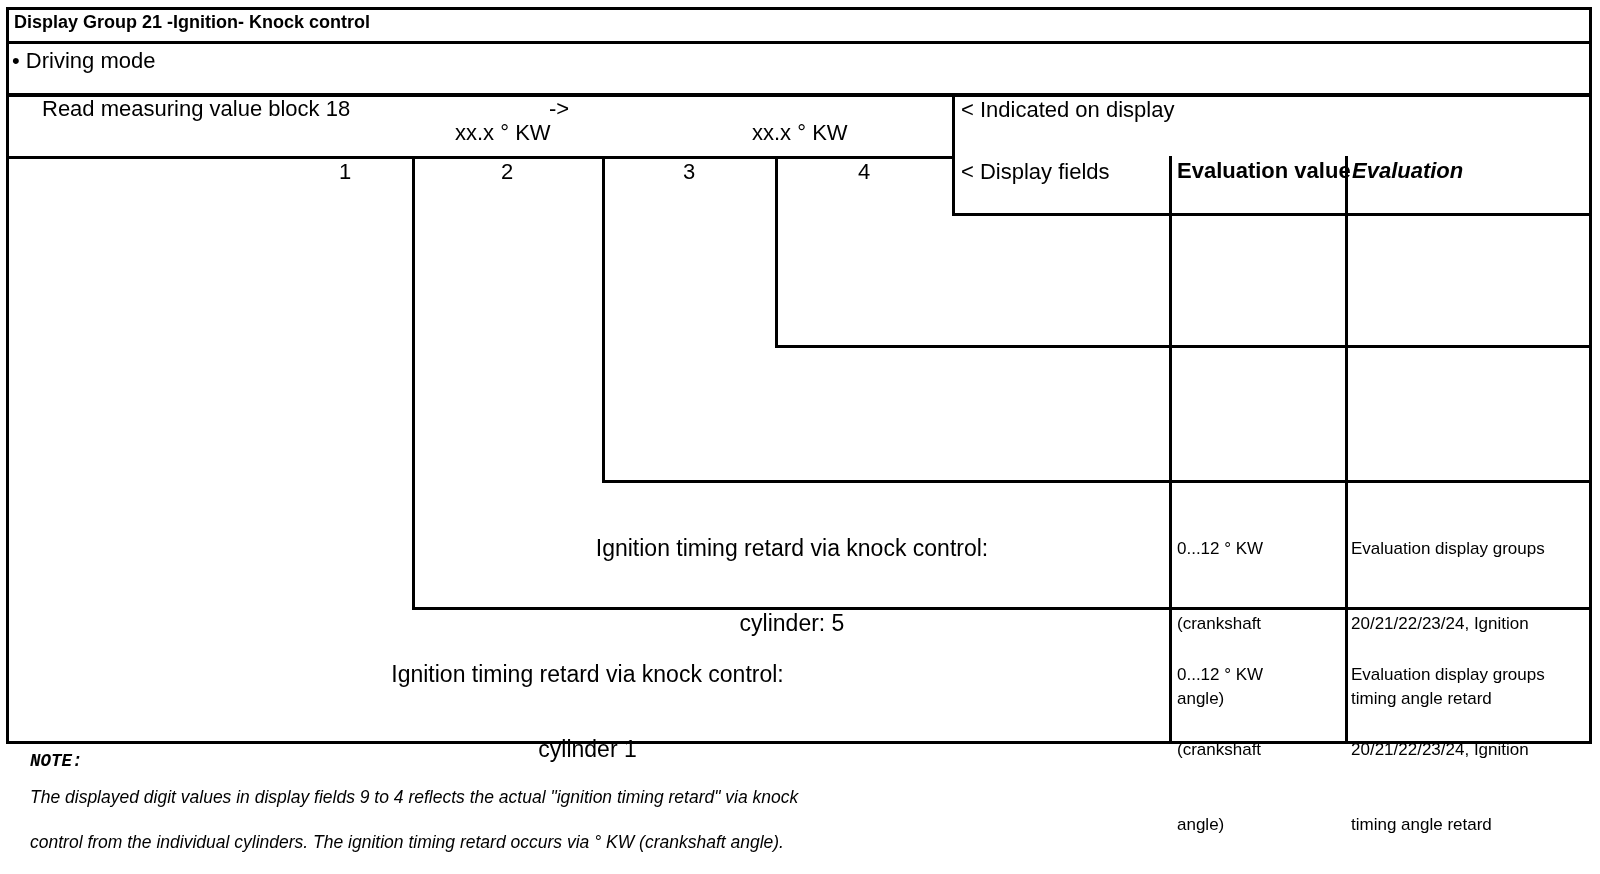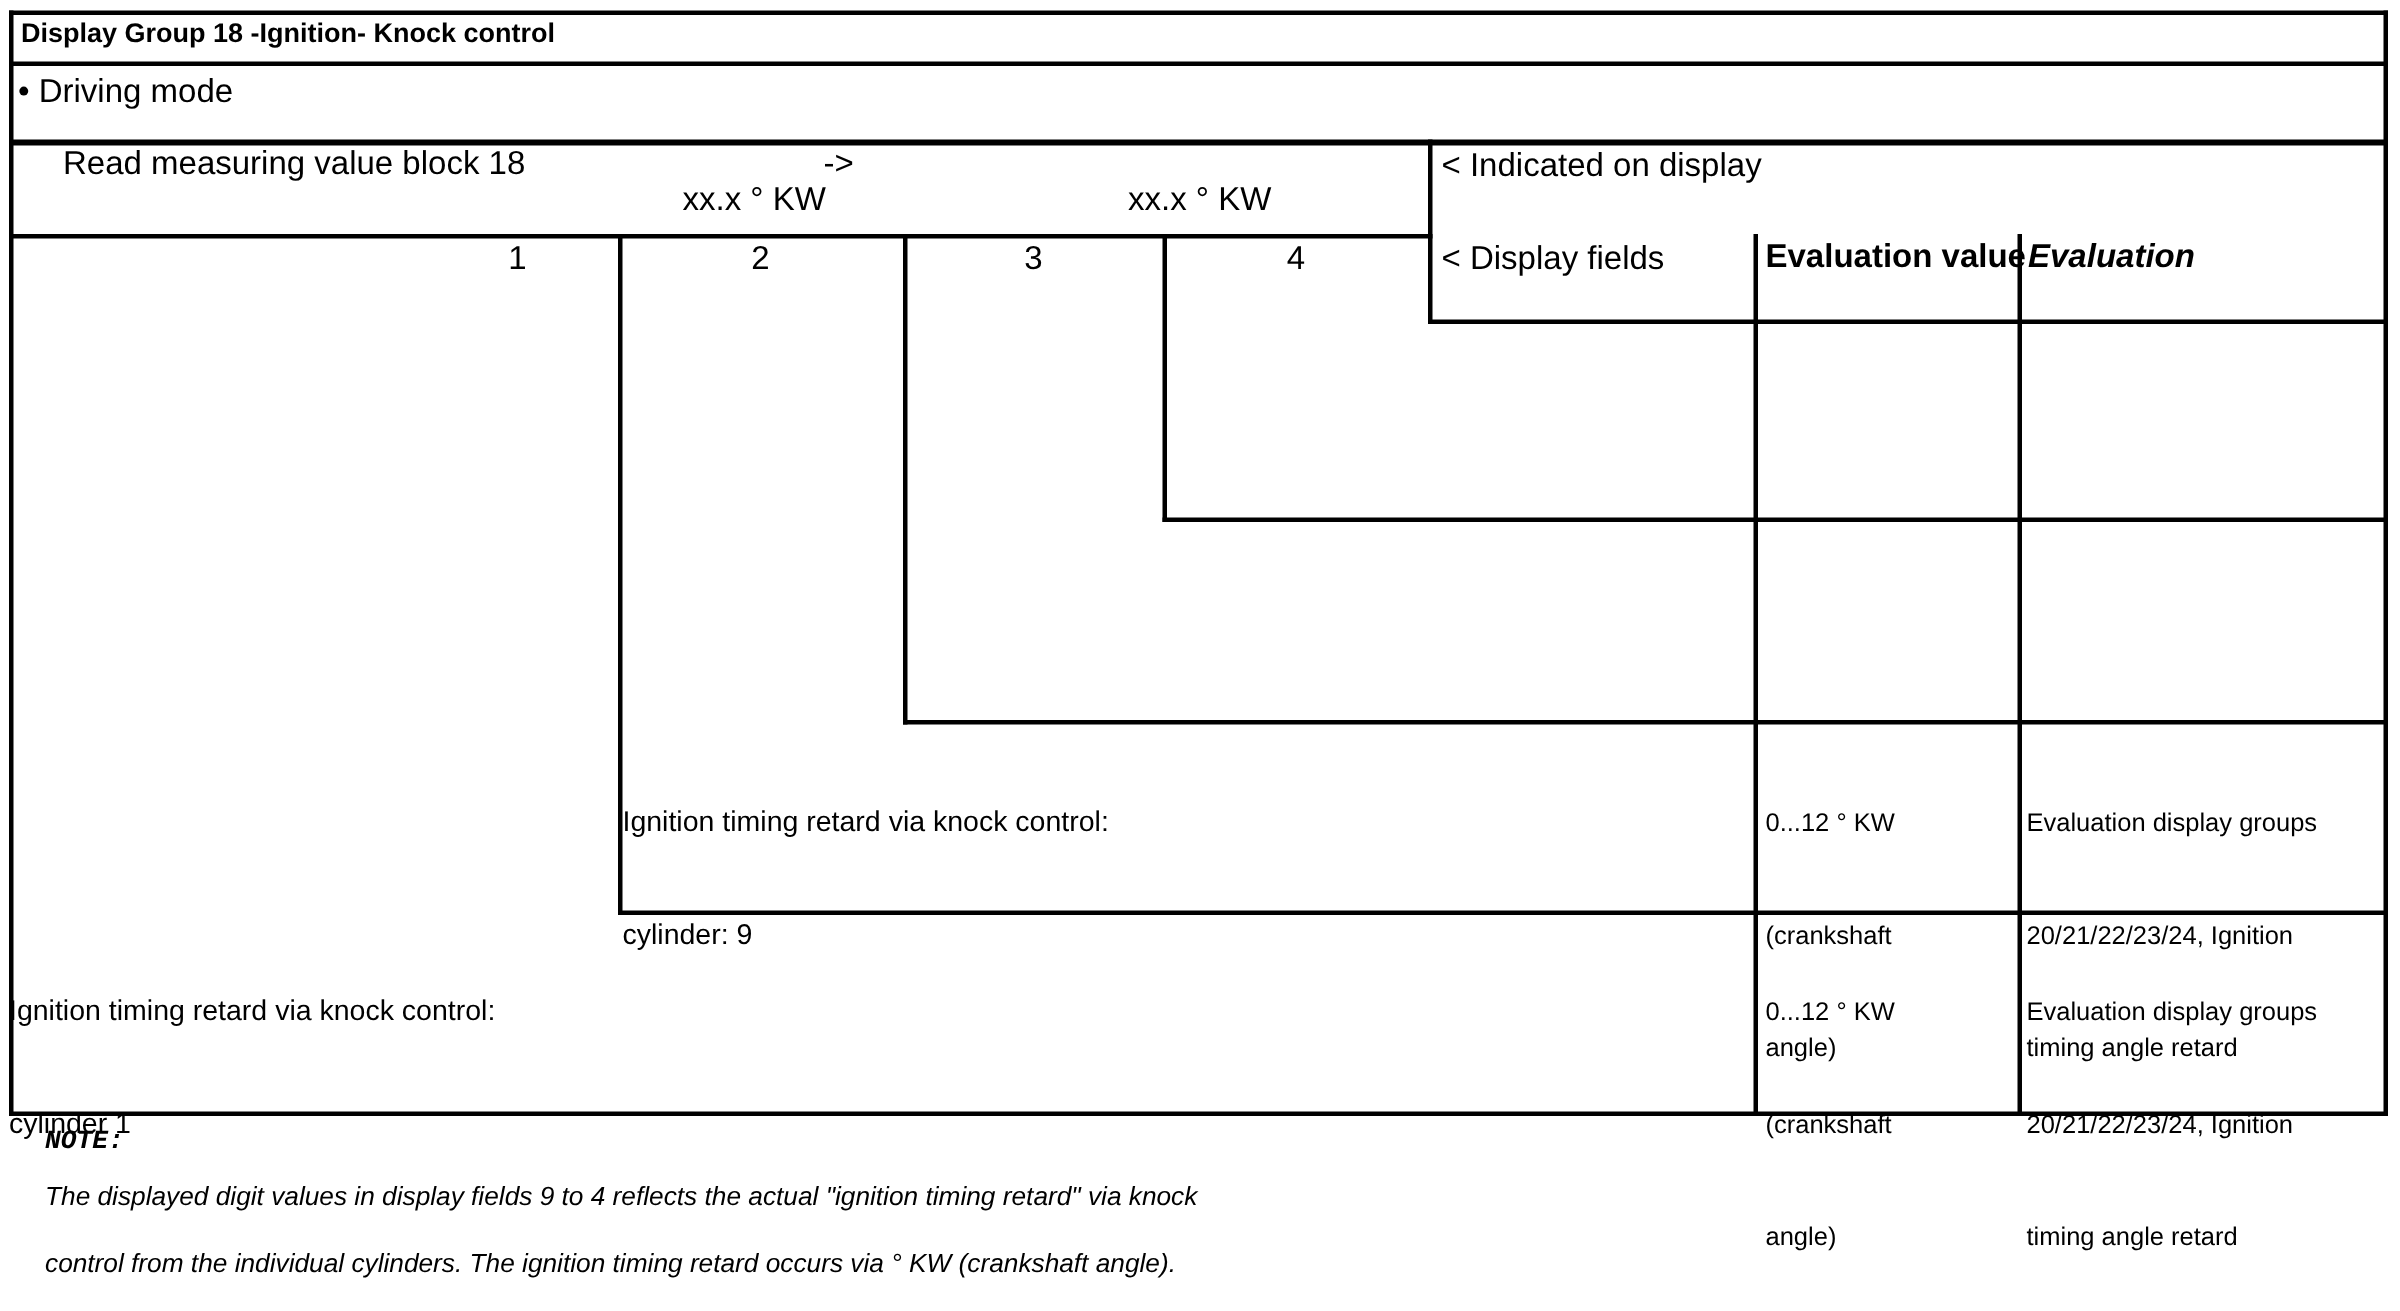--- a/index.html
+++ b/index.html
@@ -11,21 +11,21 @@
     position: relative;
     overflow: hidden;
   }
   .page { position: absolute; left: 0; top: 0; width: 1600px; height: 874px; }
   .ln { position: absolute; background: #000000; }
   .txt { position: absolute; font-size: 22px; line-height: 20px; white-space: pre; }
   .bold { font-weight: bold; }
   .center { text-align: center; }
   .cell { position: absolute; font-size: 17px; line-height: 25px; white-space: pre; }
   .cell span { display: block; }
-  .rowlabel { position: absolute; font-size: 19px; line-height: 25px; text-align: left; white-space: pre; }
+  .rowlabel { position: absolute; font-size: 23px; line-height: 25px; text-align: center; white-space: pre; }
   .rowlabel span { display: block; }
   .note-txt { position: absolute; font-style: italic; font-size: 17.5px; white-space: pre; }
   .title-txt { position: absolute; font-weight: bold; font-size: 18px; white-space: pre; }
 </style>
 </head>
 <body>
 
 <div class="page">
 
   <div class="ln" style="left:6px; top:7px; width:1586px; height:3px;"></div>
@@ -40,21 +40,21 @@
 
   <div class="ln" style="left:6px; top:7px; width:3px; height:737px;"></div>
   <div class="ln" style="left:1589px; top:7px; width:3px; height:737px;"></div>
   <div class="ln" style="left:412px; top:156px; width:3px; height:454px;"></div>
   <div class="ln" style="left:602px; top:156px; width:3px; height:327px;"></div>
   <div class="ln" style="left:775px; top:156px; width:3px; height:192px;"></div>
   <div class="ln" style="left:952px; top:93px; width:3px; height:123px;"></div>
   <div class="ln" style="left:1169px; top:156px; width:3px; height:588px;"></div>
   <div class="ln" style="left:1345px; top:156px; width:3px; height:588px;"></div>
 
-  <div class="title-txt" style="left:14px; top:12px;">Display Group 18 -Ignition- Knock control</div>
+  <div class="title-txt" style="left:14px; top:12px;">Display Group 21 -Ignition- Knock control</div>
 
   <div class="txt" style="left:12px; top:51px;">• Driving mode</div>
 
   <div class="txt" style="left:42px; top:99px;">Read measuring value block 18</div>
   <div class="txt" style="left:549px; top:99px;">-&gt;</div>
   <div class="txt" style="left:455px; top:123px;">xx.x ° KW</div>
   <div class="txt" style="left:752px; top:123px;">xx.x ° KW</div>
 
   <div class="txt" style="left:961px; top:100px;">&lt; Indicated on display</div>
 
@@ -63,21 +63,21 @@
   <div class="txt center" style="left:664px; top:162px; width:50px;">3</div>
   <div class="txt center" style="left:839px; top:162px; width:50px;">4</div>
 
   <div class="txt" style="left:961px; top:162px;">&lt; Display fields</div>
   <div class="txt bold" style="left:1177px; top:161px;">Evaluation value</div>
   <div class="txt bold" style="left:1352px; top:161px;font-style:italic;">Evaluation</div>
 
   <div>
     <div class="rowlabel" style="left:415px; top:486px; width:754px;">
       <span>Ignition timing retard via knock control:</span>
-      <span>cylinder: 9</span>
+      <span>cylinder: 5</span>
     </div>
     <div class="cell" style="left:1177px; top:486px;">
       <span>0...12 ° KW</span>
       <span>(crankshaft</span>
       <span>angle)</span>
     </div>
     <div class="cell" style="left:1351px; top:486px;">
       <span>Evaluation display groups</span>
       <span>20/21/22/23/24, Ignition</span>
       <span>timing angle retard</span>

